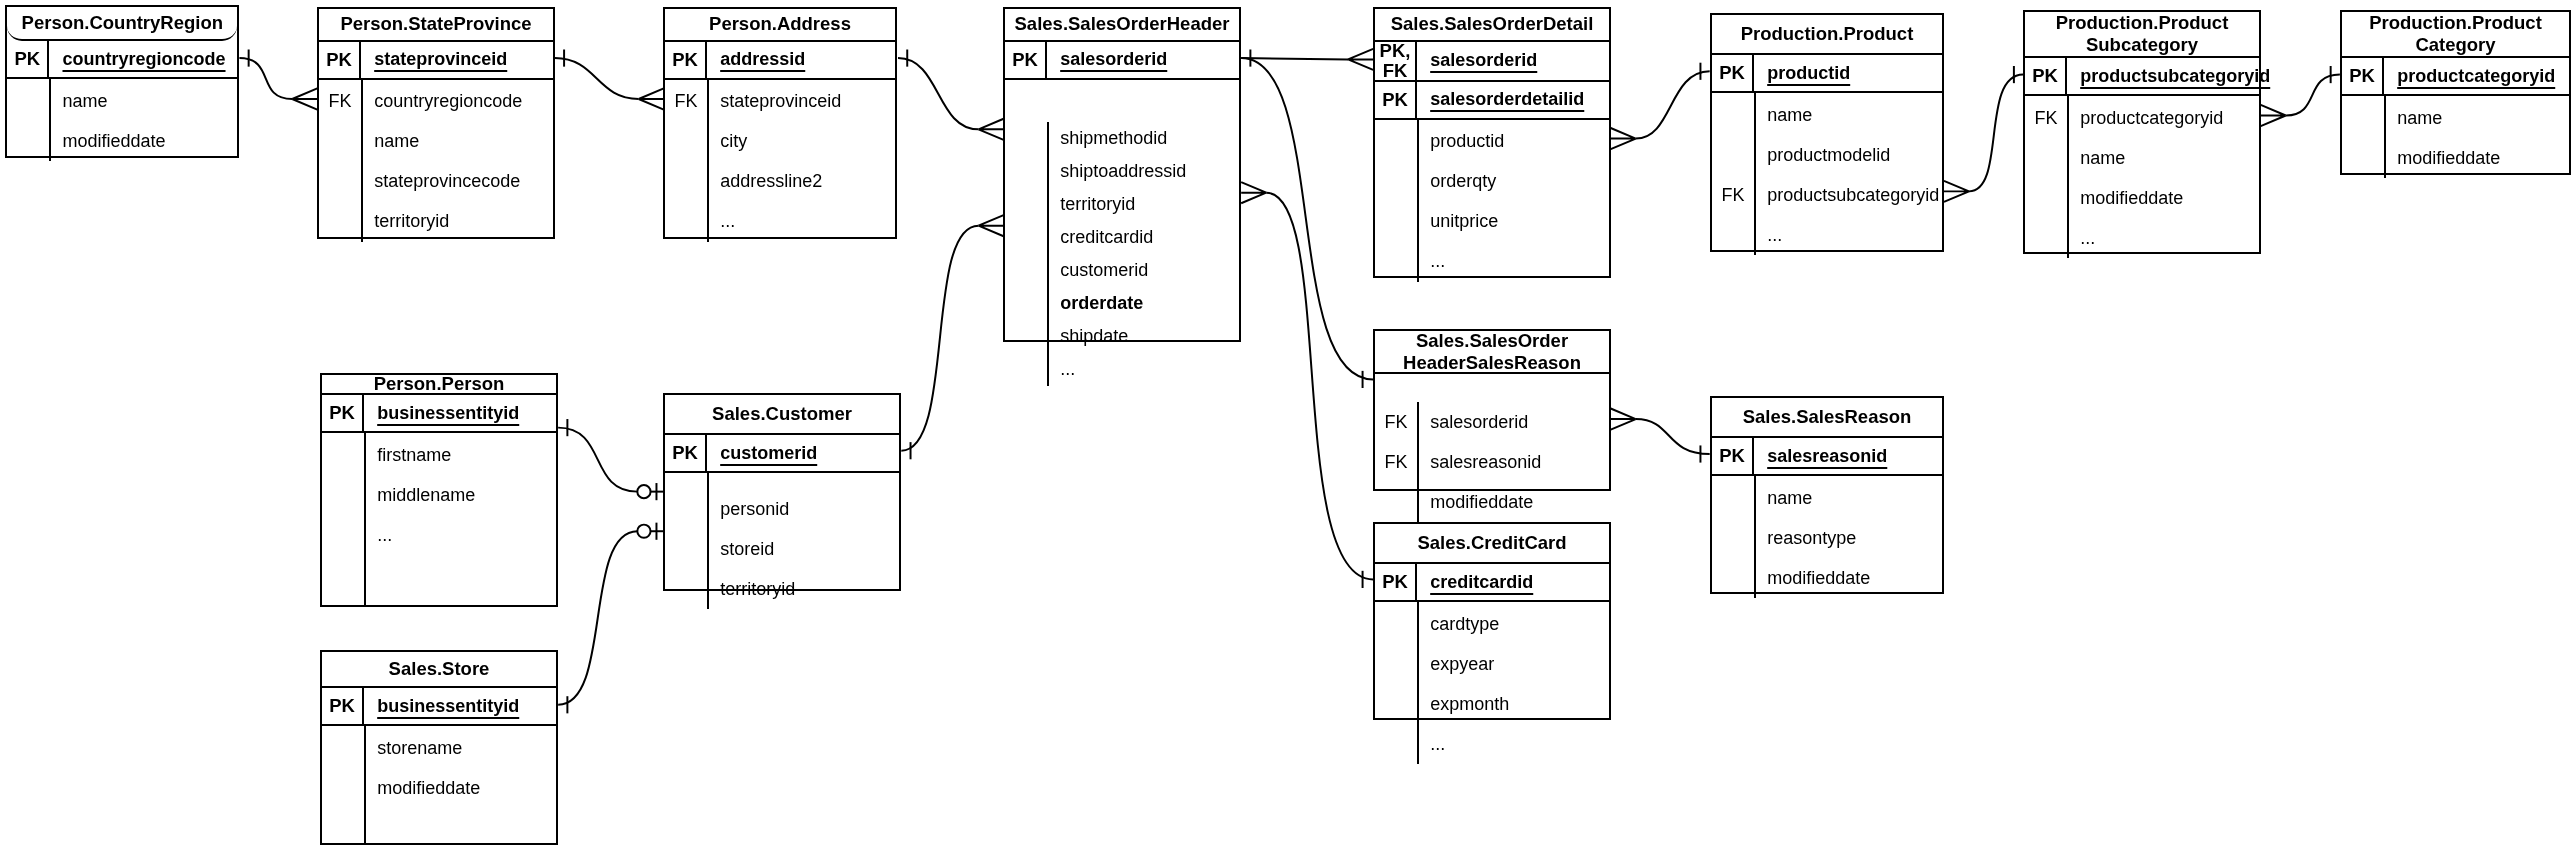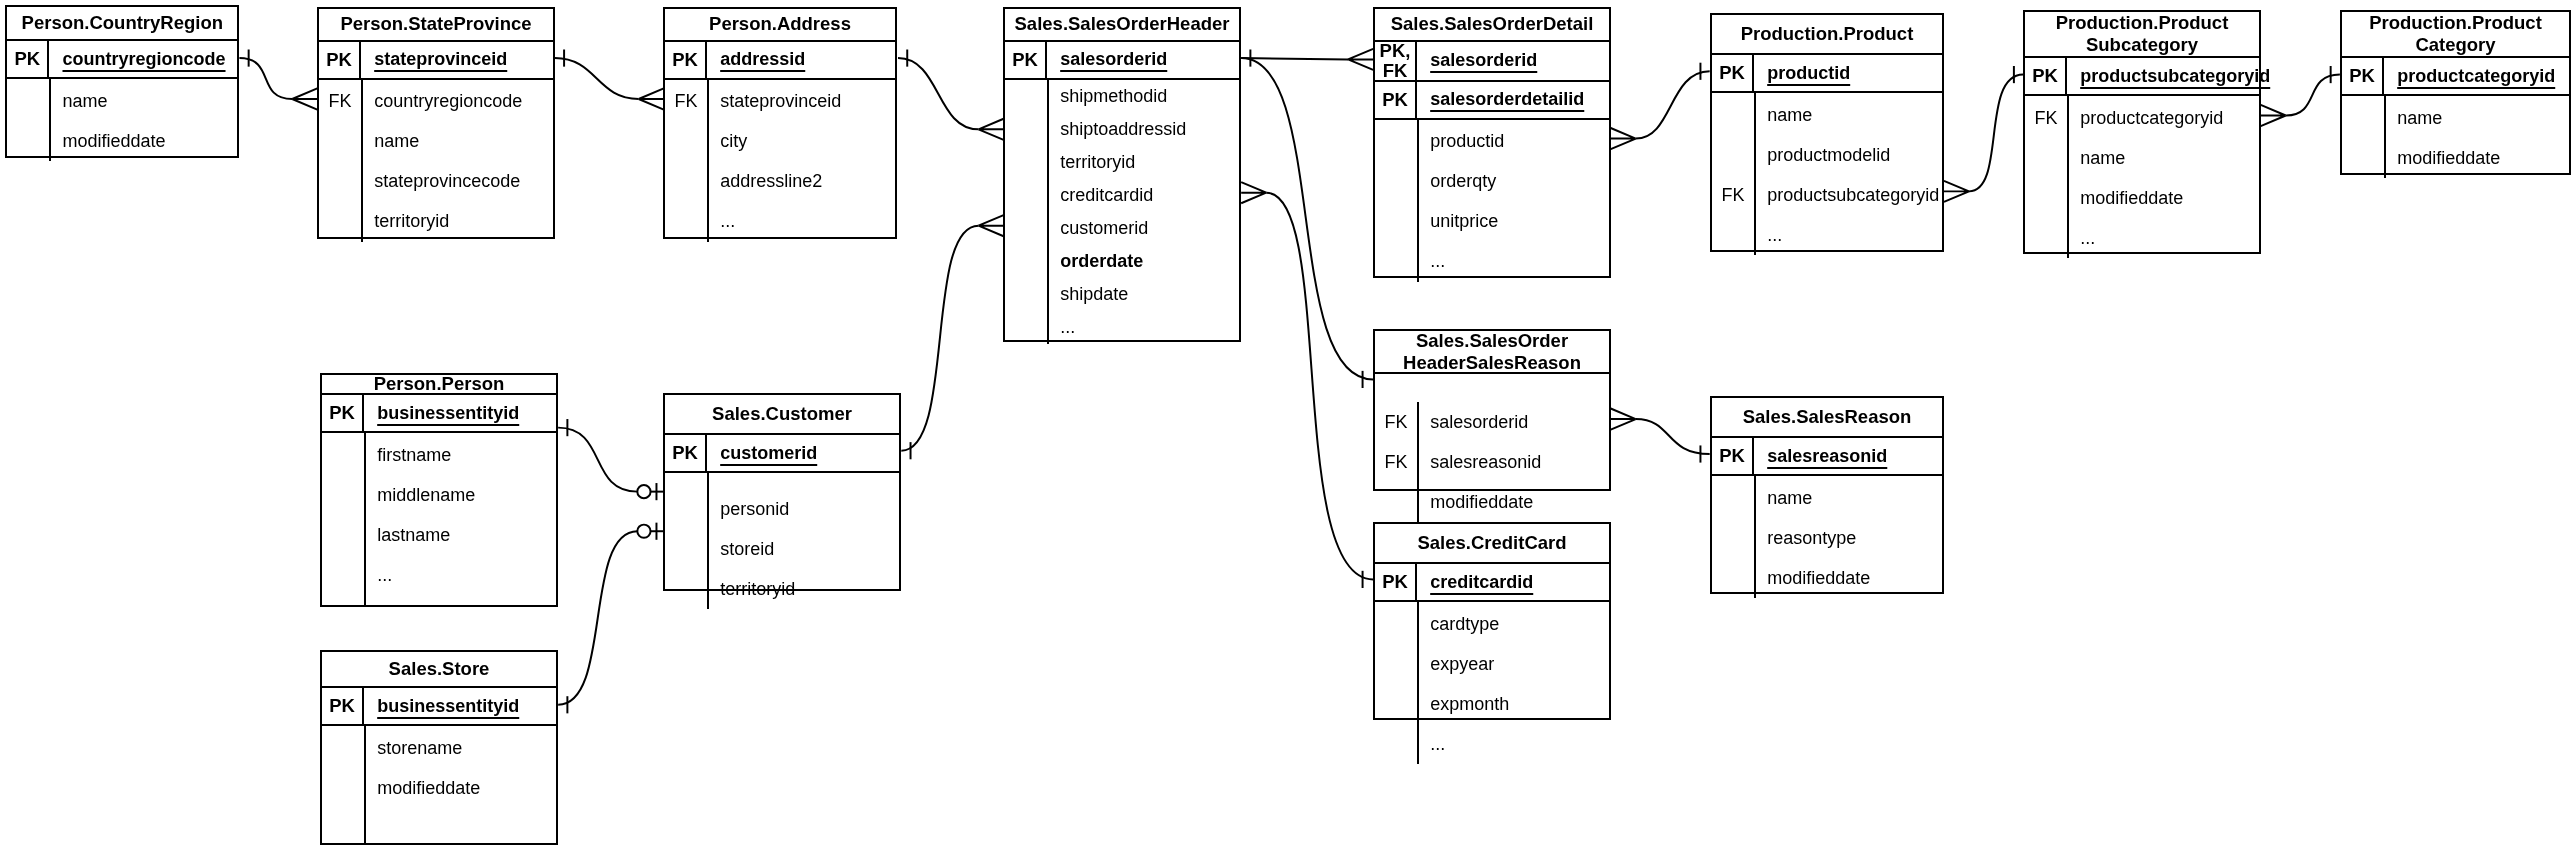--- a/index.html
+++ b/index.html
@@ -197,21 +197,21 @@
       <path d="M 859 1055 L 859 1081"></path>
       <circle cx="975" cy="805" r="10"></circle>
       <path d="M 985 805 L 1005 805"></path>
       <path d="M 994 792 L 994 818"></path>
     </g>
 
   </svg>
 
   <div id="entities">
       <div class="entity" style="left: 5.3px; top: 5.3px; width: 234px; height: 153px;">
-        <div class="t-title" style="height: 34px;">
+        <div class="t-title" style="height: 34px; border-radius: 15px;">
           <span>Person.CountryRegion</span>
         </div>
         <div class="k-row" style="height: 38px;">
           <div class="k-label">
             <span>PK</span>
           </div>
           <div class="k-name">countryregioncode</div>
         </div>
         <div class="t-body" style="padding-top: 2px;">
           <div class="t-divider"></div>
@@ -288,21 +288,21 @@
       <div class="entity" style="left: 1003px; top: 6.6px; width: 238px; height: 335px;">
         <div class="t-title" style="height: 33px;">
           <span>Sales.SalesOrderHeader</span>
         </div>
         <div class="k-row" style="height: 38px;">
           <div class="k-label">
             <span>PK</span>
           </div>
           <div class="k-name">salesorderid</div>
         </div>
-        <div class="t-body" style="padding-top: 0.7px;">
+        <div class="t-body" style="padding-top: 0.7px; margin-top: 42px;">
           <div class="t-divider"></div>
           <div class="b-row" style="height: 33px;">
             <div class="b-label"></div>
             <div class="b-name">shipmethodid</div>
           </div>
           <div class="b-row" style="height: 33px;">
             <div class="b-label"></div>
             <div class="b-name">shiptoaddressid</div>
           </div>
           <div class="b-row" style="height: 33px;">
@@ -467,24 +467,20 @@
           <div class="b-row" style="height: 40px;">
             <div class="b-label"></div>
             <div class="b-name">firstname</div>
           </div>
           <div class="b-row" style="height: 40px;">
             <div class="b-label"></div>
             <div class="b-name">middlename</div>
           </div>
           <div class="b-row" style="height: 40px;">
             <div class="b-label"></div>
-            <div class="b-name">lastname</div>
-          </div>
-          <div class="b-row" style="height: 40px;">
-            <div class="b-label"></div>
             <div class="b-name">...</div>
           </div>
         </div>
       </div>
       <div class="entity" style="left: 663px; top: 393px; width: 238px; height: 198px;">
         <div class="t-title" style="height: 40px;">
           <span>Sales.Customer</span>
         </div>
         <div class="k-row" style="height: 38px;">
           <div class="k-label">

